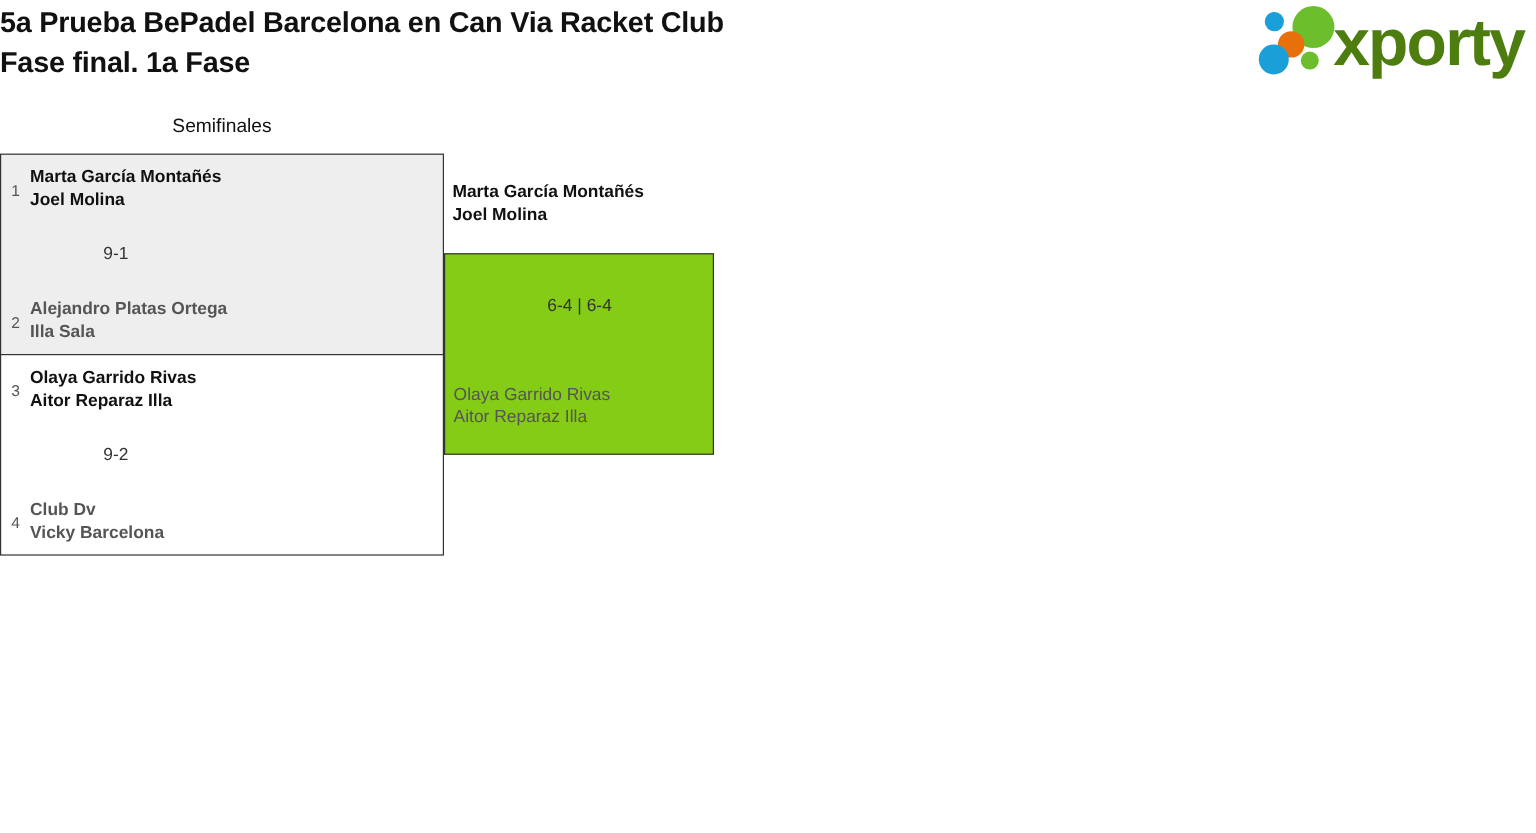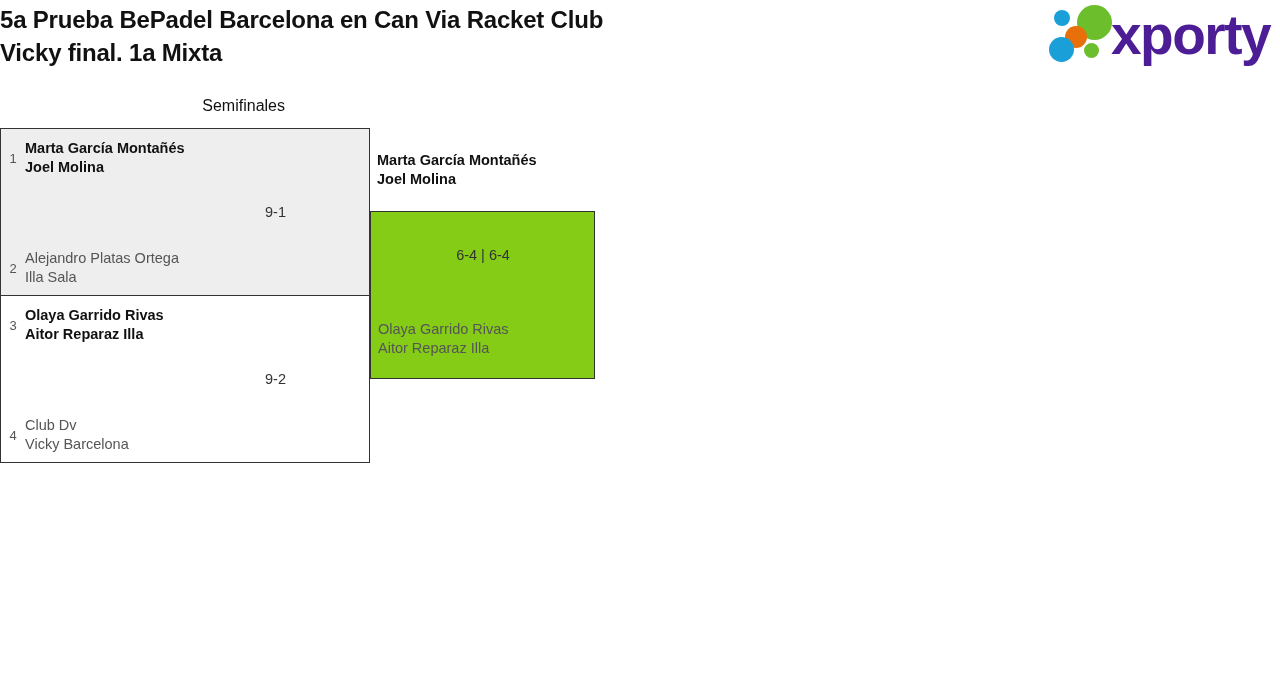--- a/index.html
+++ b/index.html
@@ -63,37 +63,37 @@
   .dot-orange      { left: 17px; top: 22px; width: 22px; height: 22px; background: #e8700a; }
   .dot-blue-big    { left: 1px;  top: 33px; width: 25px; height: 25px; background: #1a9fd9; }
   .dot-green-small { left: 36px; top: 39px; width: 15px; height: 15px; background: #6cbe2d; }
 
   #logo-text {
     position: absolute;
     left: 63px; top: -2px;
     font-size: 55px;
     font-weight: bold;
     letter-spacing: -1.5px;
-    color: #4c1d95;
+    color: #4d7c0f;
     line-height: 66px;
   }
 
   
   #bracket {
     position: absolute;
     left: 0; top: 0;
     width: 1280px; height: 694px;
   }
 
   .round-header {
     position: absolute;
     font-size: 16px;
     font-weight: normal;
     color: #111111;
-    text-align: right;
+    text-align: center;
     white-space: nowrap;
   }
   #round-header-semis { left: 85px; top: 97px; width: 200px; }
   #round-header-final { left: 383px; top: 97px; width: 200px; }
 
   
   .match-box {
     position: absolute;
     border: 1px solid #333333;
   }
@@ -136,29 +136,29 @@
   .player-name {
     font-size: 14.5px;
     white-space: nowrap;
   }
 
   .winner .player-name {
     font-weight: bold;
     color: #111111;
   }
   .loser .player-name {
-    font-weight: normal;
+    font-weight: bold;
     color: #555555;
   }
 
   .score {
     position: absolute;
     font-size: 14.5px;
     color: #333333;
-    text-align: right;
+    text-align: left;
     white-space: nowrap;
   }
   #score-semi-1, #score-semi-2 {
     left: 85px;
     top: 75px;
     width: 200px;
   }
 
   
   #final-winner {
@@ -194,21 +194,21 @@
 </style>
 </head>
 <body>
 
 <div id="page">
 
   <div id="header">
 
     <div id="title-block">
       <div class="title-line">5a Prueba BePadel Barcelona en Can Via Racket Club</div>
-      <div class="title-line">Vicky final. 1a Mixta</div>
+      <div class="title-line">Fase final. 1a Fase</div>
     </div>
 
     <div id="logo">
       <div id="logo-dots">
         <span class="dot dot-blue-small"></span>
         <span class="dot dot-green-big"></span>
         <span class="dot dot-orange"></span>
         <span class="dot dot-blue-big"></span>
         <span class="dot dot-green-small"></span>
       </div>

